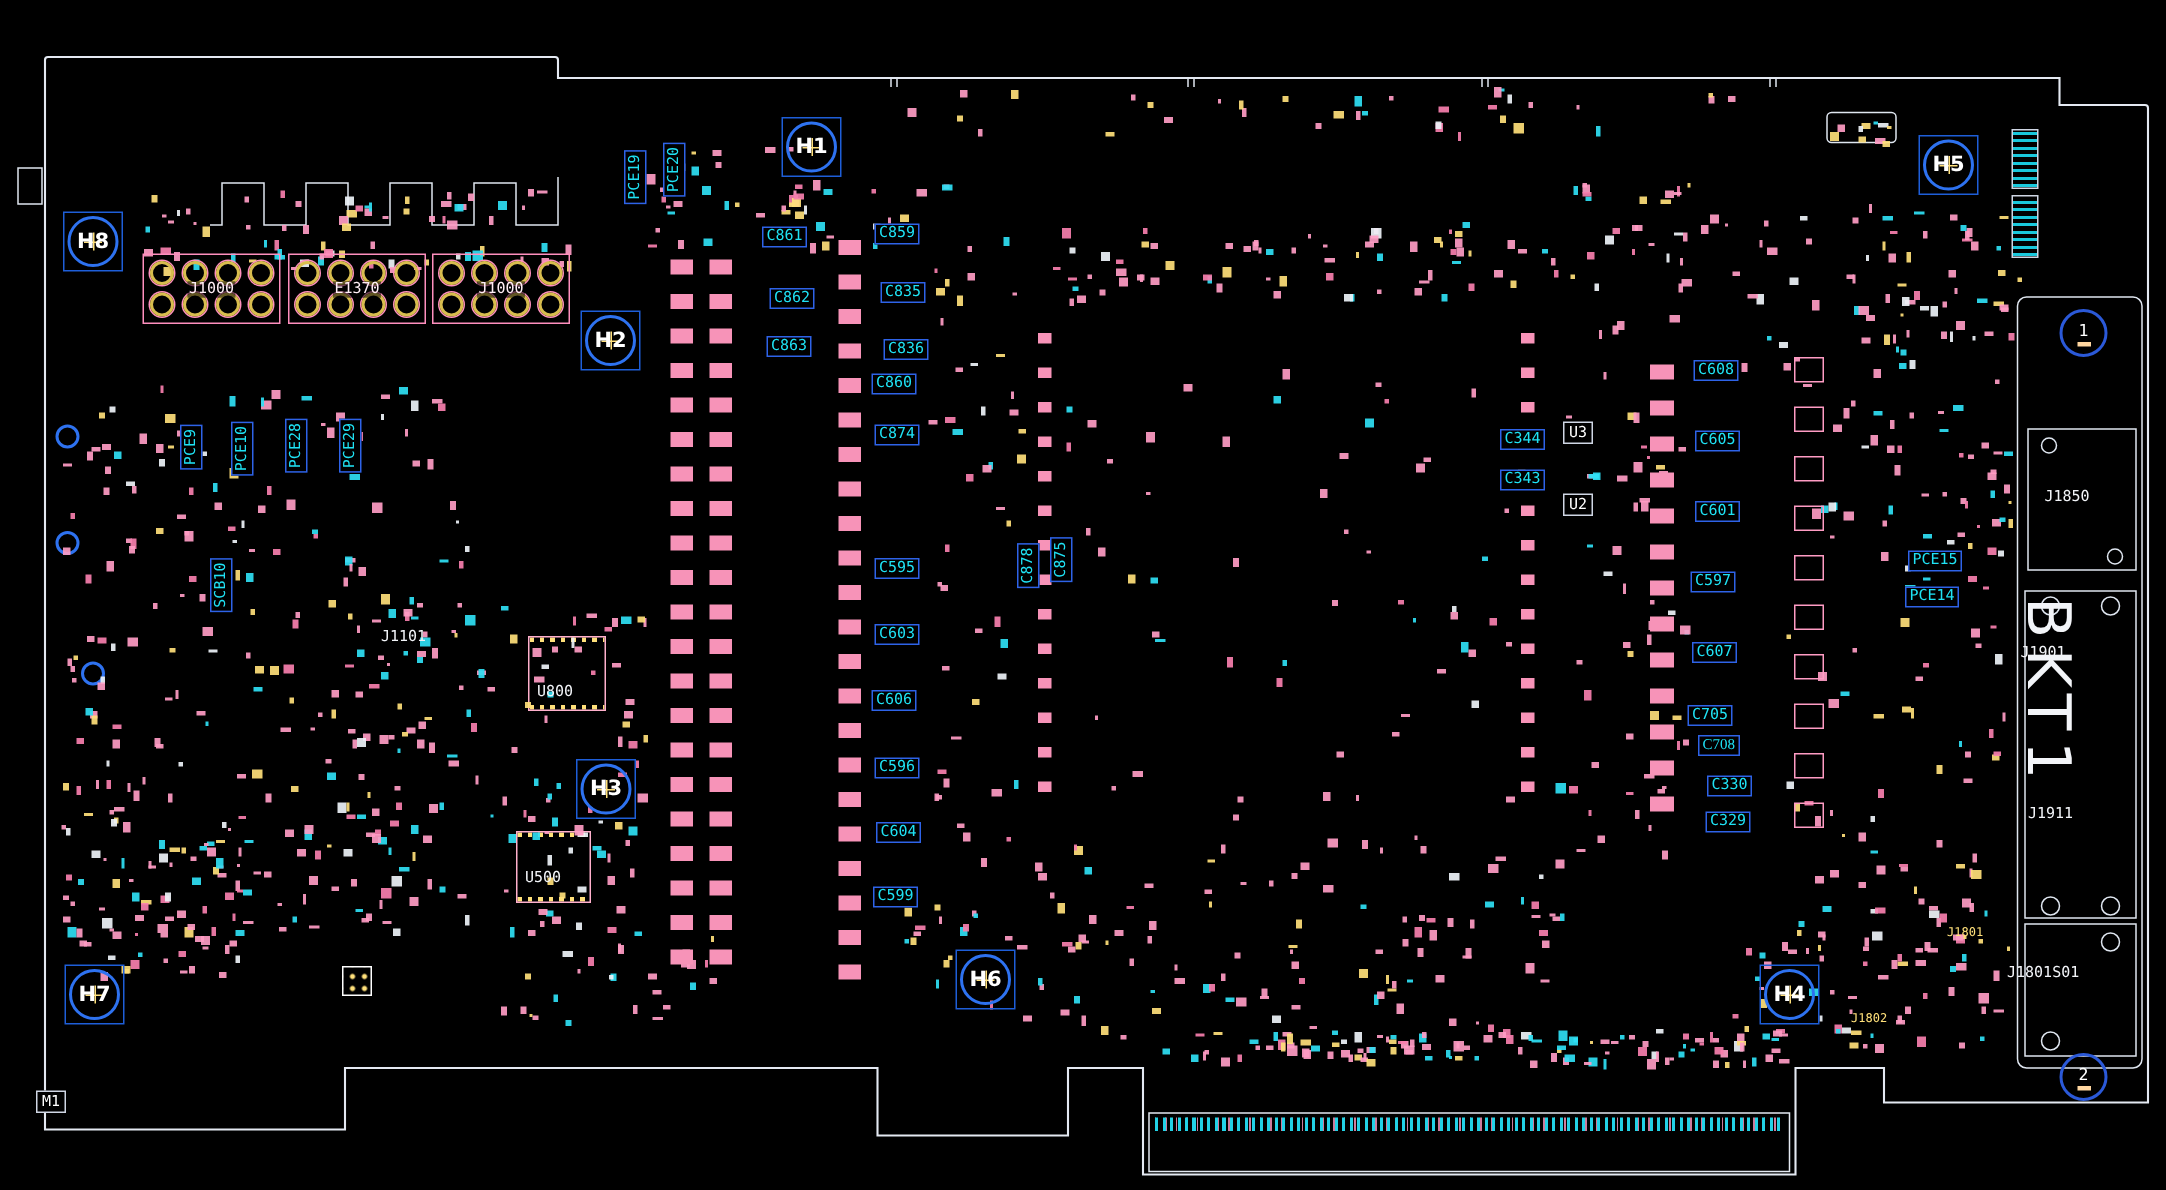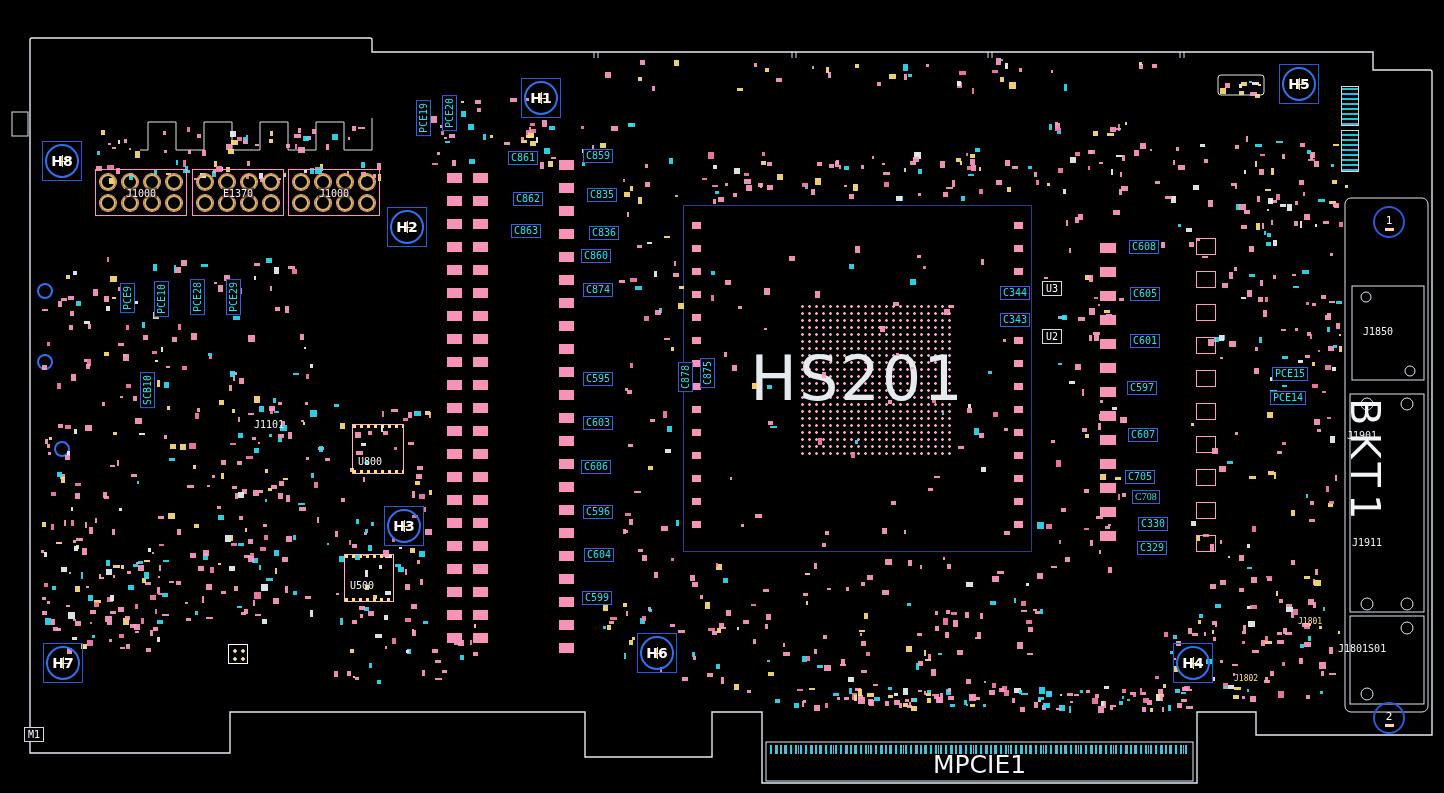--- a/index.html
+++ b/index.html
@@ -89,28 +89,23 @@
       <circle cx="1367" cy="604" r="6"></circle>
         <circle cx="1407" cy="604" r="6"></circle>
       <circle cx="1367" cy="694" r="6"></circle>
         <circle cx="1407" cy="628" r="6"></circle>
     </g>
     <rect x="12" y="112" width="16" height="24" fill="none" stroke="#dfe6f0"></rect>
     <rect x="1218" y="75" width="46" height="20" rx="3" fill="none" stroke="#dfe6f0"></rect>
     <rect x="766" y="742" width="427" height="39" fill="none" stroke="#e4e9f2"></rect>
   </svg>
 
-  <div class="hs201">
-    <div class="bga"></div>
-    <div class="chip-label">HS201</div>
-  </div>
 
   <div class="bkt">BKT1</div>
   <div class="mpstripe"></div>
-  <div class="mpcie-label">MPCIE1</div>
 
   <div class="ic" style="left:352px;top:424px;width:52px;height:50px"></div>
   <div class="ic" style="left:344px;top:554px;width:50px;height:48px"></div>
   <div class="mstrip" style="left:1341px;top:86px;height:40px"></div>
   <div class="mstrip" style="left:1341px;top:130px;height:42px"></div>
   <div class="fidb" style="left:37px;top:283px"></div>
   <div class="fidb" style="left:37px;top:354px"></div>
   <div class="fidb" style="left:54px;top:441px"></div>
   <div class="fid-box" style="left:228px;top:644px"></div>
 
@@ -1571,21 +1566,21 @@
       <div class="hole-label">H2</div>
     </div>
     <div class="hole" style="left: 384px; top: 506px;">
       <div class="hole-cross"></div>
       <div class="hole-label">H3</div>
     </div>
     <div class="hole" style="left: 1173px; top: 643px;">
       <div class="hole-cross"></div>
       <div class="hole-label">H4</div>
     </div>
-    <div class="hole" style="left: 1279px; top: 64px;">
+    <div class="hole" style="left: 1279px; top: 90px;">
       <div class="hole-cross"></div>
       <div class="hole-label">H5</div>
     </div>
     <div class="hole" style="left: 637px; top: 633px;">
       <div class="hole-cross"></div>
       <div class="hole-label">H6</div>
     </div>
     <div class="hole" style="left: 43px; top: 643px;">
       <div class="hole-cross"></div>
       <div class="hole-label">H7</div>

